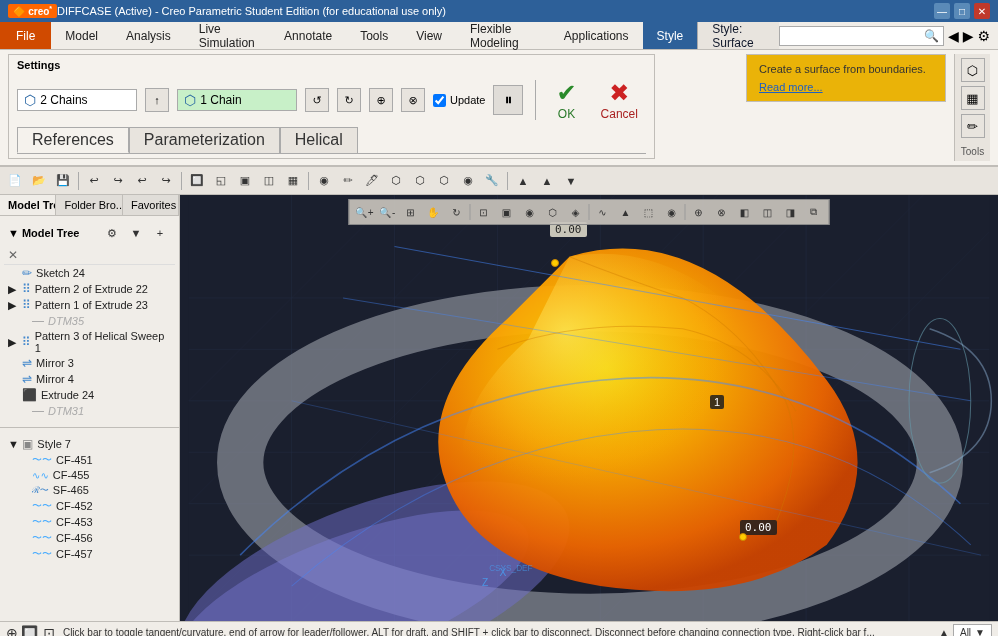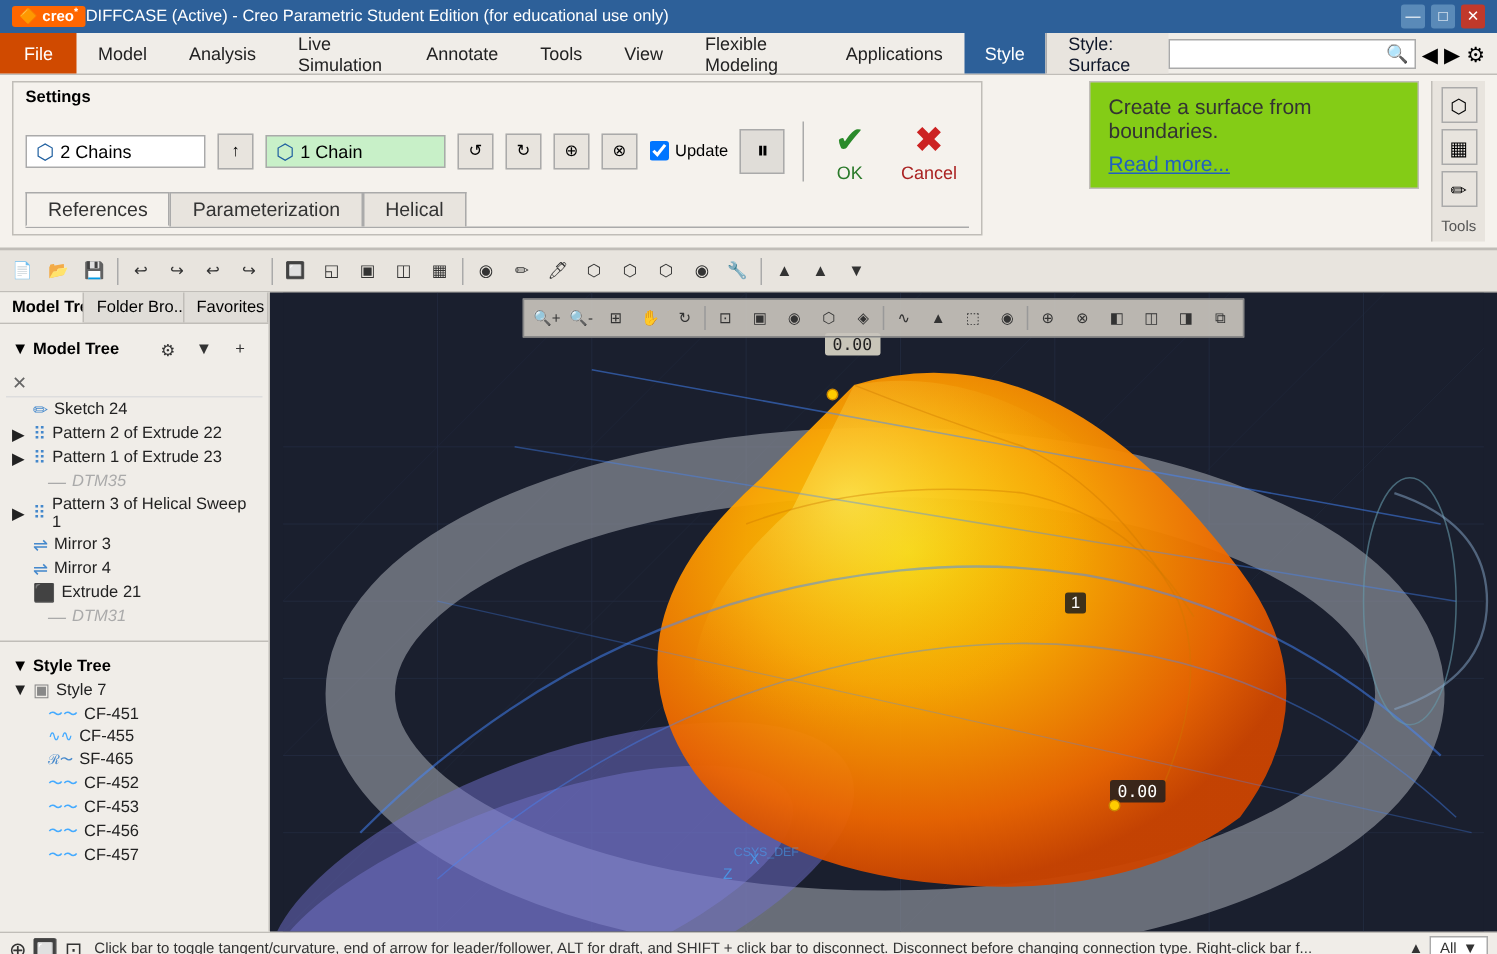--- a/index.html
+++ b/index.html
@@ -120,32 +120,32 @@
     .ok-btn .checkmark { font-size: 24px; color: #2a8a2a; }
     .cancel-btn {
       display: flex; flex-direction: column; align-items: center; cursor: pointer; padding: 2px 8px; color: #aa2222;
     }
     .cancel-btn .xmark { font-size: 24px; color: #cc2222; }
 
     
     .ref-tabs { display: flex; gap: 0; border-bottom: 1px solid #aaa; }
     .ref-tab {
       padding: 3px 14px; background: #e8e4de; border: 1px solid #aaa; border-bottom: none;
-      cursor: pointer; font-size: 13px; color: #333;
+      cursor: pointer; font-size: 16px; color: #333;
     }
     .ref-tab.active { background: #f5f2ed; border-bottom: 1px solid #f5f2ed; font-weight: normal; }
 
     
     .info-panel {
-      background: #84cc16;
+      background: #eab308;
       border: 1px solid #c0bdb8;
       padding: 8px 12px;
       min-width: 200px;
       max-width: 220px;
-      font-size: 14px;
+      font-size: 11px;
     }
     .info-panel p { margin-bottom: 6px; color: #333; }
     .info-panel a { color: #2060c0; text-decoration: underline; cursor: pointer; }
 
     
     .tools-panel {
       background: #e8e4de;
       border-left: 1px solid #c0bdb8;
       display: flex;
       flex-direction: column;
@@ -509,36 +509,33 @@
           <span>Mirror 3</span>
         </div>
         <div class="tree-item">
           <span class="expand-icon"></span>
           <span class="item-icon">⇌</span>
           <span>Mirror 4</span>
         </div>
         <div class="tree-item">
           <span class="expand-icon"></span>
           <span class="item-icon">⬛</span>
-          <span>Extrude 21</span>
+          <span>Extrude 24</span>
         </div>
         <div class="tree-item grayed">
           <span class="expand-icon" style="width:20px;"></span>
           <span class="item-icon" style="color:#aaa;">—</span>
           <span>DTM31</span>
         </div>
       </div>
     </div>
 
     <div style="height:1px;background:#c0bdb8;margin:4px 0;"></div>
 
     <div class="tree-section">
-      <div class="tree-header">
-        <span>▼ Style Tree</span>
-      </div>
       <div class="tree-items">
         <div class="tree-item">
           <span class="expand-icon">▼</span>
           <span class="item-icon" style="color:#888;">▣</span>
           <span>Style 7</span>
         </div>
         <div class="tree-item">
           <span class="expand-icon" style="width:20px;"></span>
           <span class="item-icon" style="color:#44aaff;font-size:10px;">〜〜</span>
           <span>CF-451</span>

